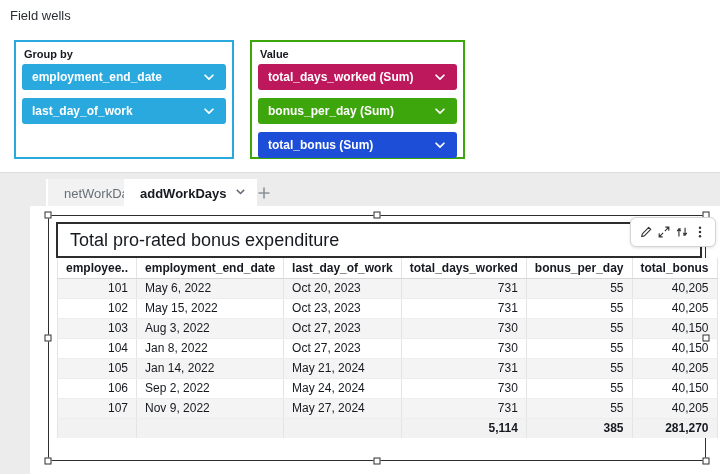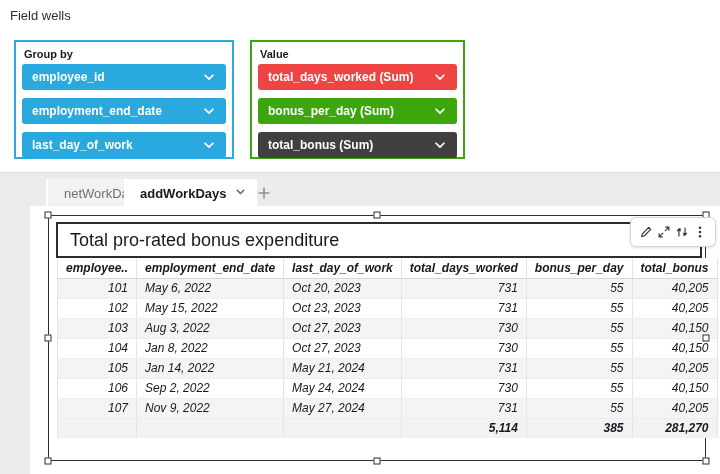--- a/index.html
+++ b/index.html
@@ -51,21 +51,21 @@
 
   
   .vtoolbar { position:absolute; left:630px; top:217px; height:30px; padding:0 6px;
               background:#fff; border:1px solid #d4d4d8; border-radius:6px;
               box-shadow:0 1px 3px rgba(0,0,0,.12); display:flex; align-items:center; z-index:8; }
   .vtoolbar .tb-btn { width:18px; height:22px; display:flex; align-items:center;
                       justify-content:center; cursor:pointer; }
 
   
   table.viz { position:absolute; left:57px; top:258px; border-collapse:collapse;
-              table-layout:fixed; font-size:12px; color:#16191f; background:#fff; z-index:3;font-style:italic; }
+              table-layout:fixed; font-size:12px; color:#16191f; background:#fff; z-index:3; }
   table.viz th, table.viz td { height:20px; padding:0 8px; border-right:1px solid #e4e4e4;
                                white-space:nowrap; overflow:hidden; }
   table.viz th:first-child, table.viz td:first-child { border-left:1px solid #e4e4e4; }
   table.viz thead th { font-weight:700; border-bottom:1px solid #d7d7d7; background:#fff; }
   table.viz tbody tr:nth-child(odd) td { background:#f4f4f4; }
   table.viz tbody tr:nth-child(even) td { background:#fff; }
   table.viz tbody td { border-bottom:1px solid #ededed; }
   table.viz tfoot td { background:#f2f2f2; font-weight:700; }
   .al-r { text-align:right; } .al-l { text-align:left; }
 </style>
@@ -73,56 +73,50 @@
 <body>
 
 <div id="stage">
 
   <div class="fw-label">Field wells</div>
 
   <div class="well-box groupby">
     <div class="well-title">Group by</div>
     <div class="pill-list" id="groupby-pills">
         <div class="pill" style="background: rgb(42, 169, 223);">
-          <span class="lbl">employee_id</span>
-          <svg width="14" height="14" viewBox="0 0 16 16">
-     <path d="M3.5 6l4.5 4.5L12.5 6" fill="none" stroke="#ffffff" stroke-width="2" stroke-linecap="round" stroke-linejoin="round"></path>
-   </svg>
-        </div>
-        <div class="pill" style="background: rgb(42, 169, 223);">
           <span class="lbl">employment_end_date</span>
           <svg width="14" height="14" viewBox="0 0 16 16">
      <path d="M3.5 6l4.5 4.5L12.5 6" fill="none" stroke="#ffffff" stroke-width="2" stroke-linecap="round" stroke-linejoin="round"></path>
    </svg>
         </div>
         <div class="pill" style="background: rgb(42, 169, 223);">
           <span class="lbl">last_day_of_work</span>
           <svg width="14" height="14" viewBox="0 0 16 16">
      <path d="M3.5 6l4.5 4.5L12.5 6" fill="none" stroke="#ffffff" stroke-width="2" stroke-linecap="round" stroke-linejoin="round"></path>
    </svg>
         </div>
       </div>
   </div>
 
   <div class="well-box value">
     <div class="well-title">Value</div>
     <div class="pill-list" id="value-pills">
-        <div class="pill" style="background: #ef4444; gap: 10px;">
+        <div class="pill" style="background: #be185d; gap: 10px;">
           <span class="lbl">total_days_worked (Sum)</span>
           <svg width="14" height="14" viewBox="0 0 16 16">
      <path d="M3.5 6l4.5 4.5L12.5 6" fill="none" stroke="#ffffff" stroke-width="2" stroke-linecap="round" stroke-linejoin="round"></path>
    </svg>
         </div>
         <div class="pill" style="background: rgb(62, 166, 13);">
           <span class="lbl">bonus_per_day (Sum)</span>
           <svg width="14" height="14" viewBox="0 0 16 16">
      <path d="M3.5 6l4.5 4.5L12.5 6" fill="none" stroke="#ffffff" stroke-width="2" stroke-linecap="round" stroke-linejoin="round"></path>
    </svg>
         </div>
-        <div class="pill" style="background: #404040; gap: 16px;">
+        <div class="pill" style="background: #1d4ed8; gap: 16px;">
           <span class="lbl">total_bonus (Sum)</span>
           <svg width="14" height="14" viewBox="0 0 16 16">
      <path d="M3.5 6l4.5 4.5L12.5 6" fill="none" stroke="#ffffff" stroke-width="2" stroke-linecap="round" stroke-linejoin="round"></path>
    </svg>
         </div>
       </div>
   </div>
 
   <div class="tabband">
     <div id="tabs-mount">

